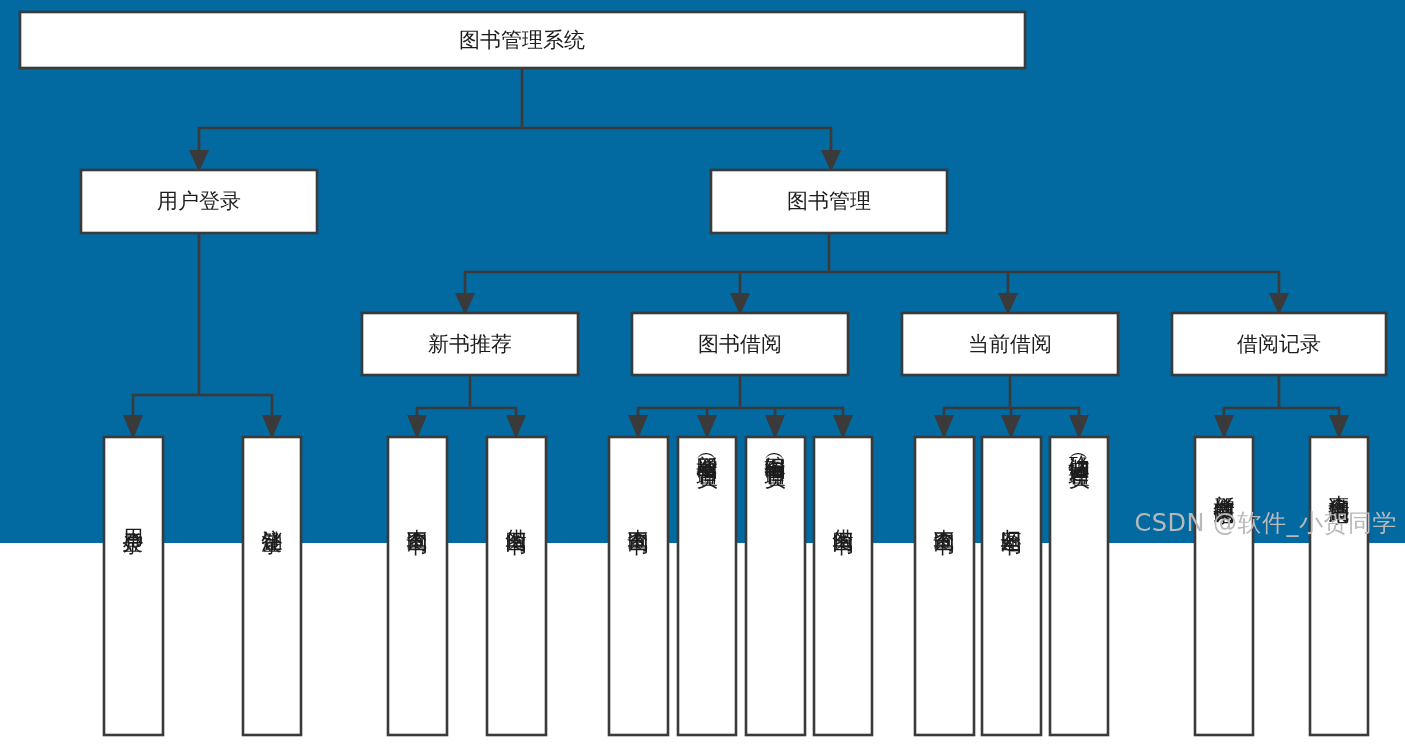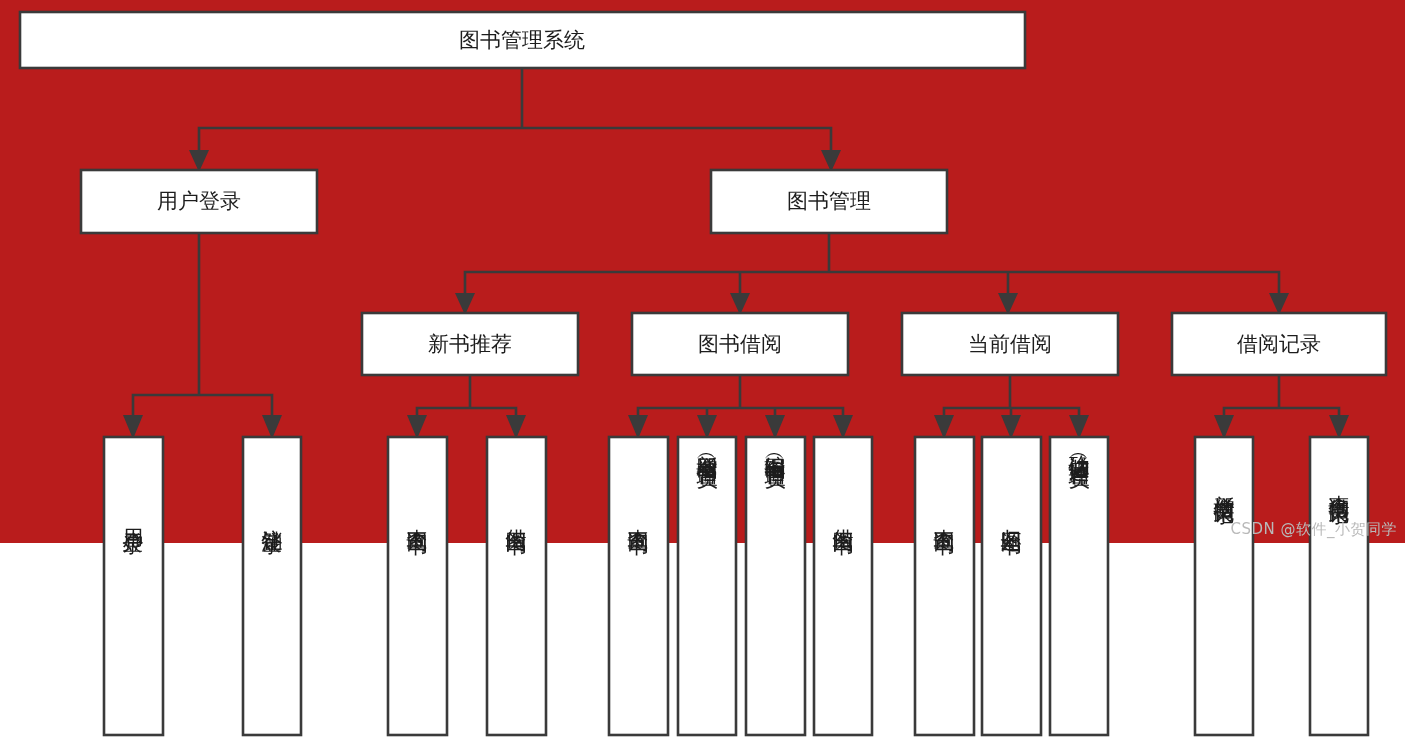--- a/index.html
+++ b/index.html
@@ -11,21 +11,21 @@
   body {
     width: 1405px;
     height: 747px;
     font-family: "DejaVu Sans", "Liberation Sans", sans-serif;
     overflow: hidden;
   }
   #diagram-root {
     position: relative;
     width: 1405px;
     height: 543px;
-    background: #b91c1c;
+    background: #0369a1;
   }
   svg.diagram-canvas {
     position: absolute;
     left: 0;
     top: 0;
     width: 1405px;
     height: 747px;
     display: block;
   }
   .node-rect {
@@ -57,21 +57,21 @@
     writing-mode: vertical-rl;
     text-orientation: upright;
     letter-spacing: 2px;
     white-space: pre;
   }
   .watermark-text {
     position: absolute;
     right: 8px;
     bottom: 4px;
     font-family: "DejaVu Sans", "Liberation Sans", sans-serif;
-    font-size: 15px;
+    font-size: 24px;
     color: #b9b9b9;
     letter-spacing: 0.5px;
     user-select: none;
     white-space: nowrap;
   }
 </style>
 </head>
 <body>
 
 <div id="diagram-root">

